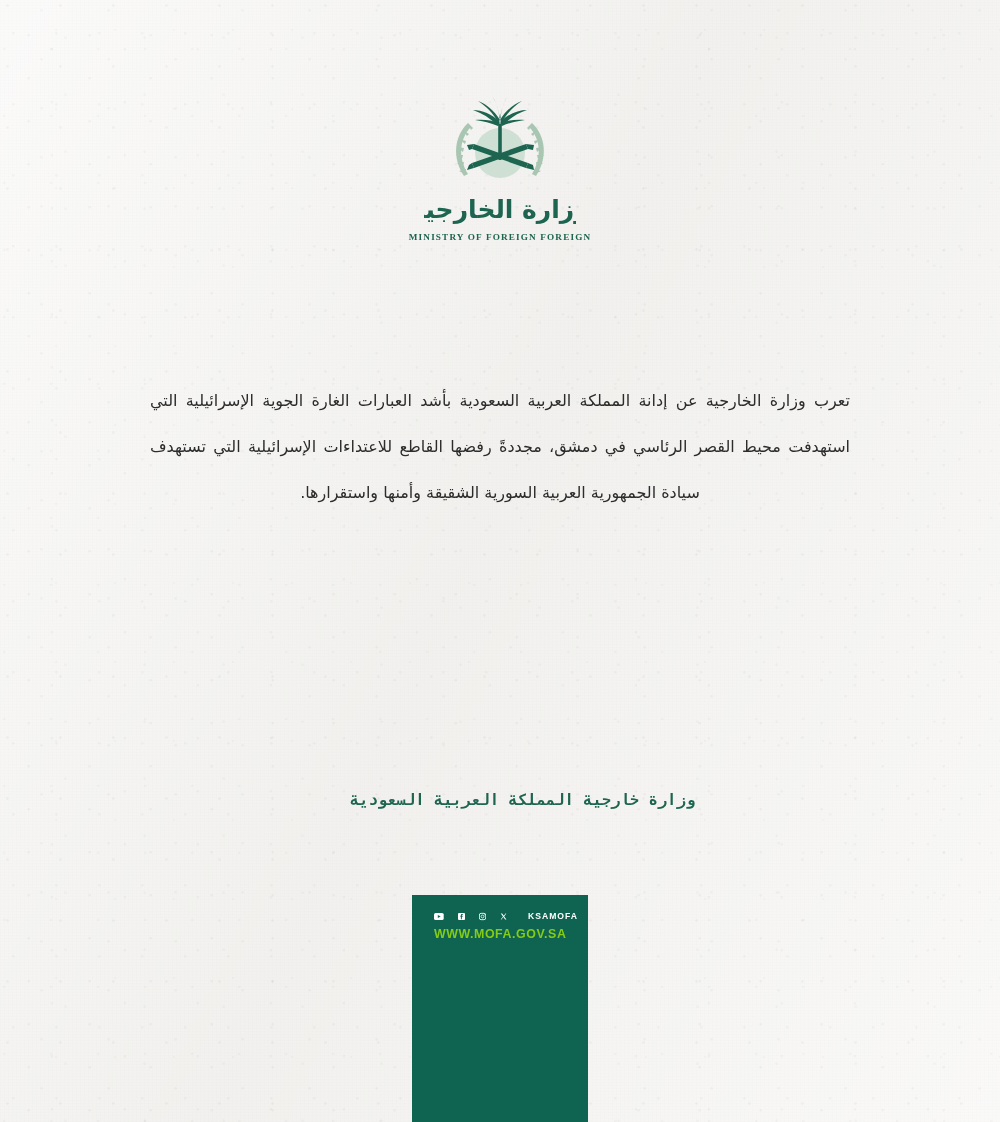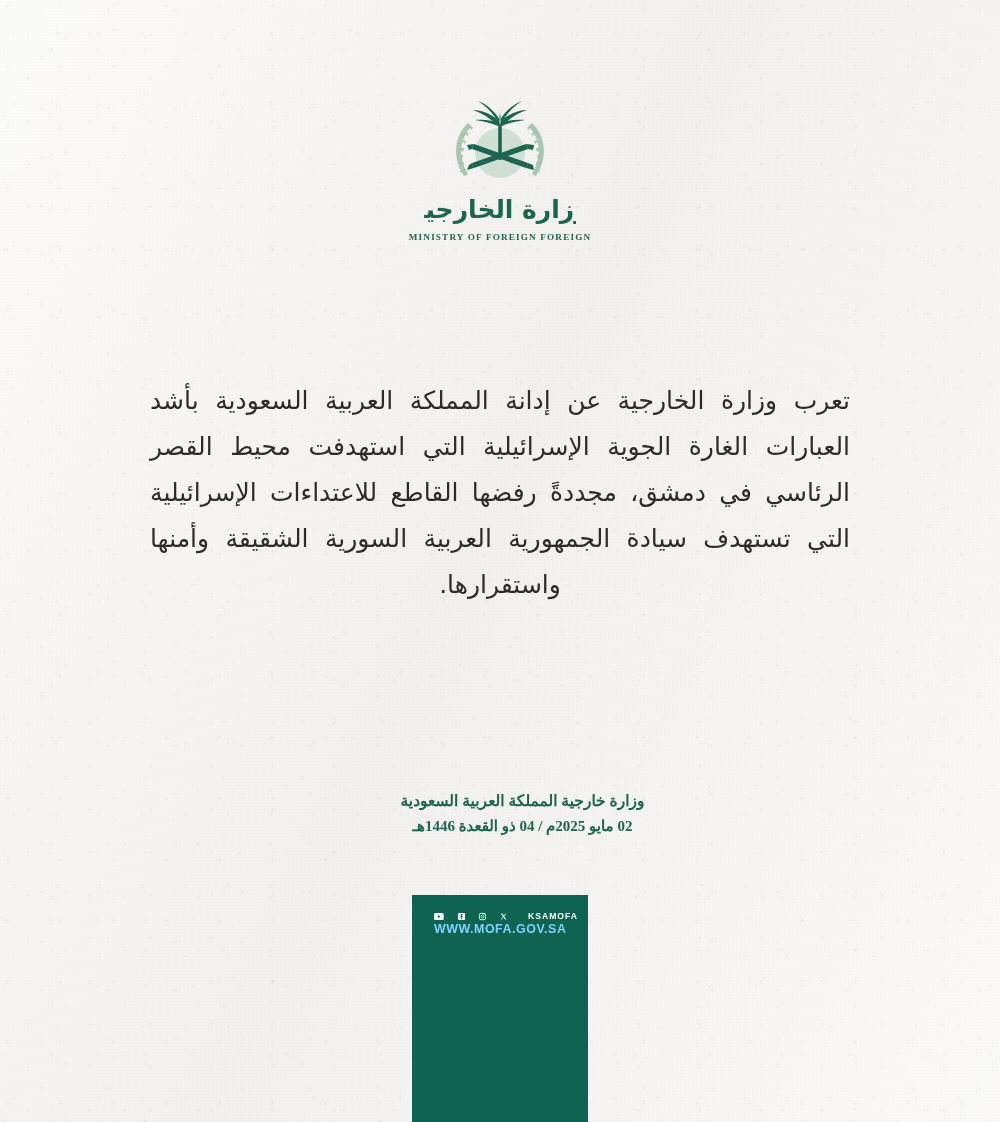--- a/index.html
+++ b/index.html
@@ -79,39 +79,39 @@
   
   .statement {
     position: absolute;
     top: 378px;
     left: 150px;
     width: 700px;
     text-align: justify;
     text-align-last: center;
     direction: rtl;
     color: #2c2c2c;
-    font-size: 25px;
+    font-size: 16px;
     line-height: 46px;
     font-family: "DejaVu Sans", "Liberation Sans", sans-serif;
     font-weight: 500;
   }
   .statement p { margin: 0; }
   .statement p.para-2 { margin-top: 44px; }
 
   
   .signature {
     position: absolute;
     top: 790px;
     left: 0;
     right: 0;
     text-align: center;
     direction: rtl;
     color: #1d6550;
     font-weight: bold;
-    font-family: Liberation Serif, serif;
+    font-family: Liberation Mono, monospace;
     padding-left: 45px;
   }
   .sig-org {
     font-size: 15.5px;
     letter-spacing: .6px;
     line-height: 22px;
   }
   .sig-date {
     font-size: 15px;
     line-height: 24px;
@@ -147,21 +147,22 @@
     margin-left: 7px;
     color: #ffffff;
     font-size: 8.6px;
     font-weight: bold;
     letter-spacing: 1.0px;
     line-height: 1;
     white-space: nowrap;
     font-family: "Liberation Sans", sans-serif;
   }
   .site-url {
-    color: #7dd3fc;
+    margin-top: 5px;
+    color: #84cc16;
     font-size: 12.4px;
     font-weight: bold;
     letter-spacing: .55px;
     line-height: 1;
     white-space: nowrap;
     font-family: "Liberation Sans", sans-serif;
   }
 </style>
 </head>
 <body>
@@ -231,21 +232,20 @@
 
     <div class="wordmark-en">MINISTRY OF FOREIGN FOREIGN</div>
   </div>
 
   <div class="statement">
     <p class="para-1">تعرب وزارة الخارجية عن إدانة المملكة العربية السعودية بأشد العبارات الغارة الجوية الإسرائيلية التي استهدفت محيط القصر الرئاسي في دمشق، مجددةً رفضها القاطع للاعتداءات الإسرائيلية التي تستهدف سيادة الجمهورية العربية السورية الشقيقة وأمنها واستقرارها.</p>
   </div>
 
   <div class="signature">
     <div class="sig-org">وزارة خارجية المملكة العربية السعودية</div>
-    <div class="sig-date">02 مايو 2025م / 04 ذو القعدة 1446هـ</div>
   </div>
 
   <div class="footer-banner">
     <div class="footer-inner">
 
       <div class="social-row">
 
         <svg class="s-ico" width="15" height="11" viewBox="0 0 15 11">
           <rect x="0" y="0" width="15" height="11" rx="2.6" fill="#ffffff"></rect>
           <path d="M5.9 3 L10.2 5.5 L5.9 8 Z" fill="#0f6351"></path>

